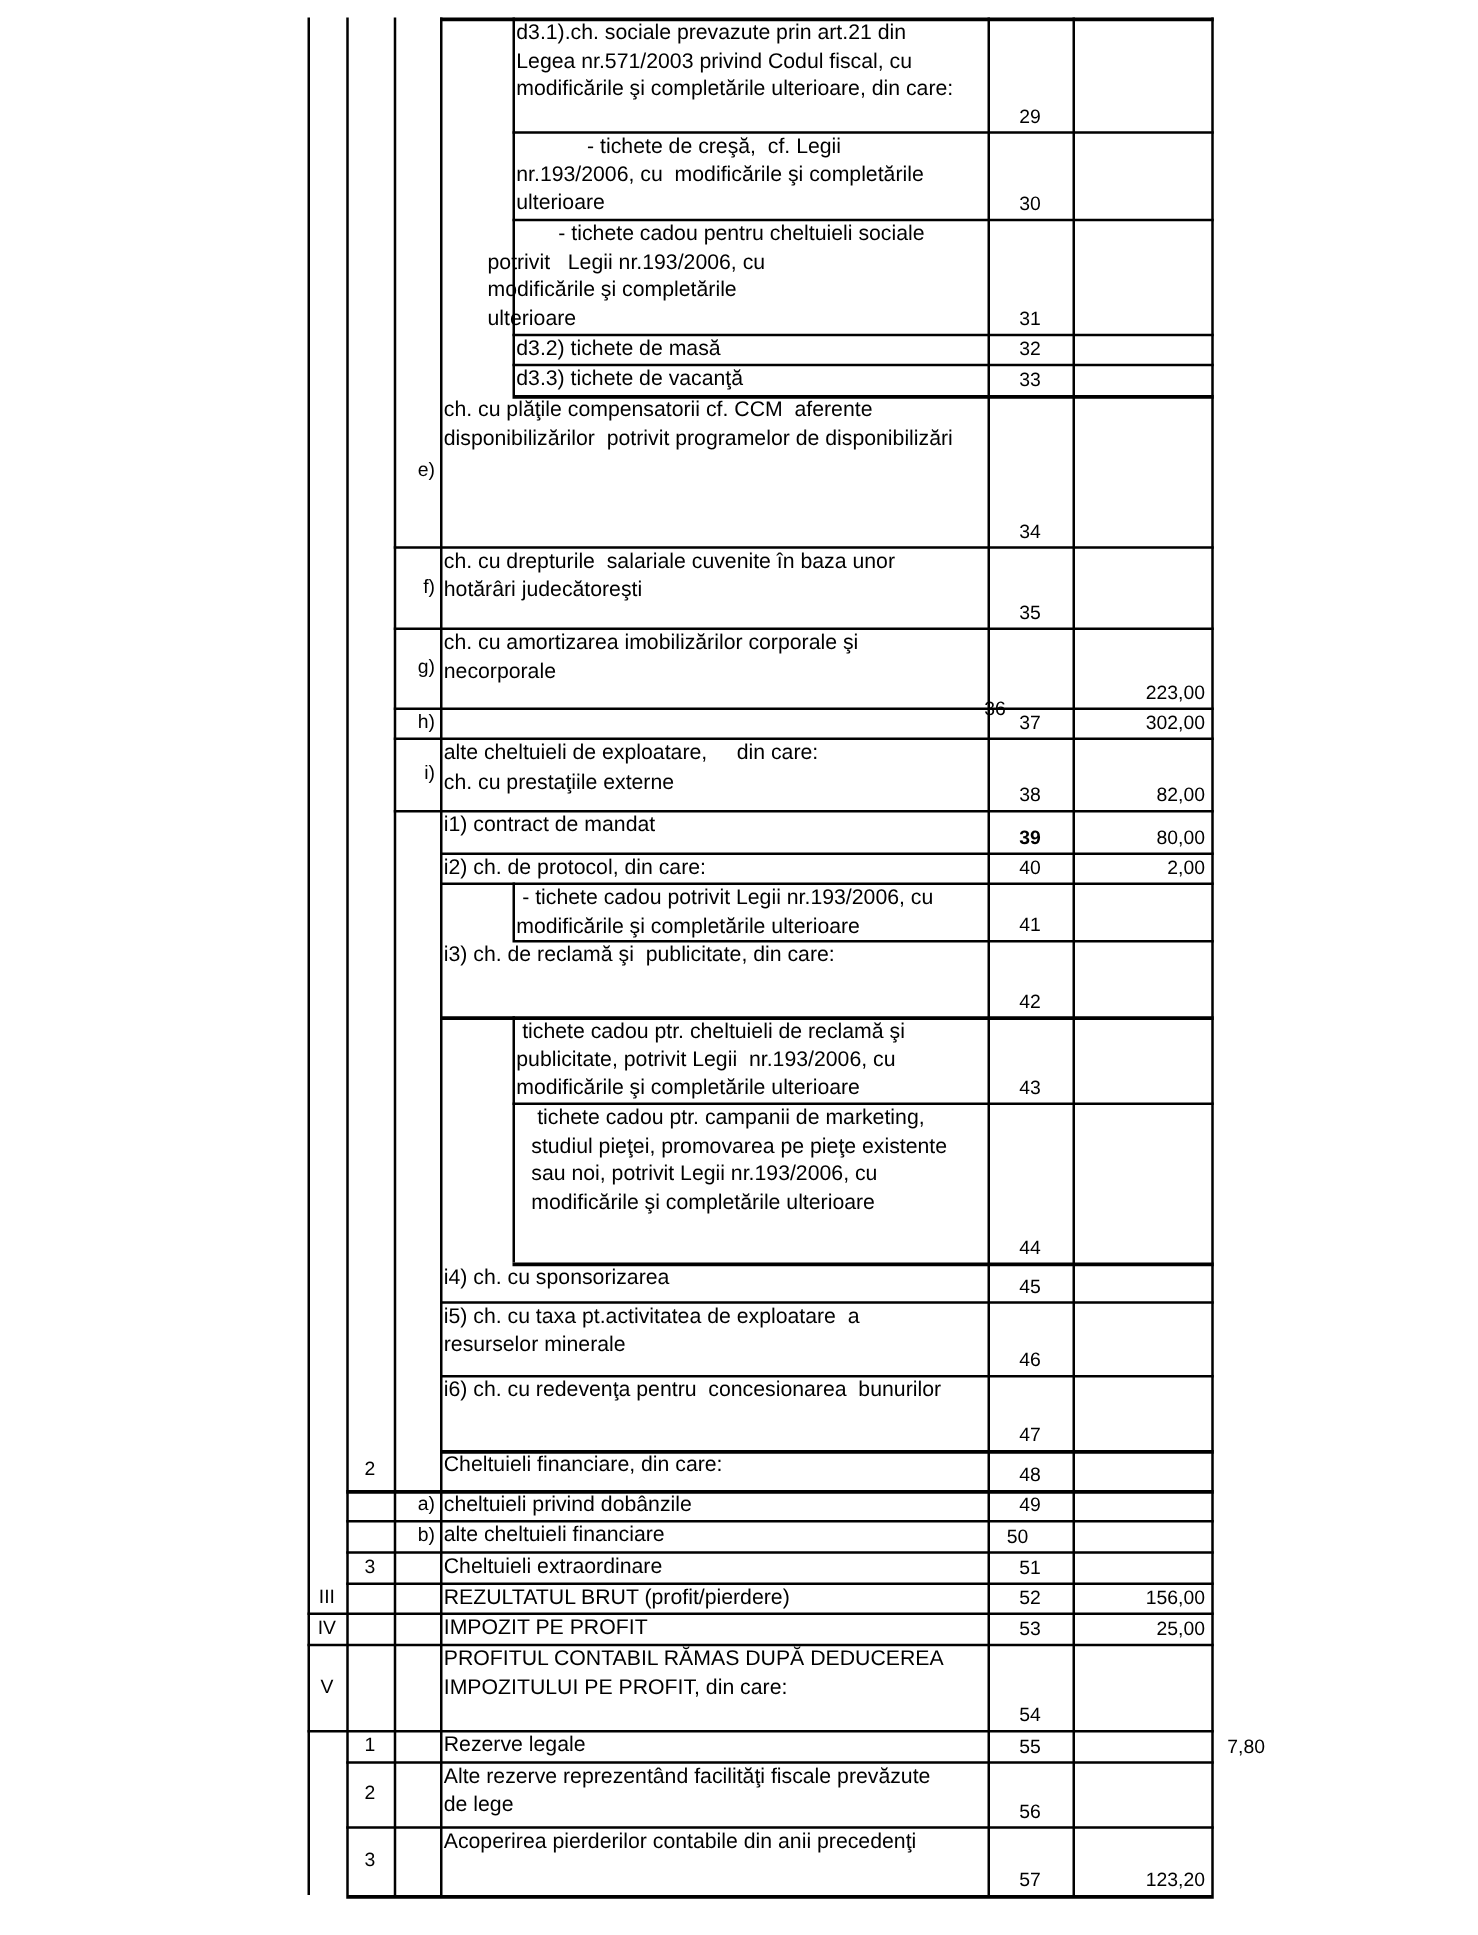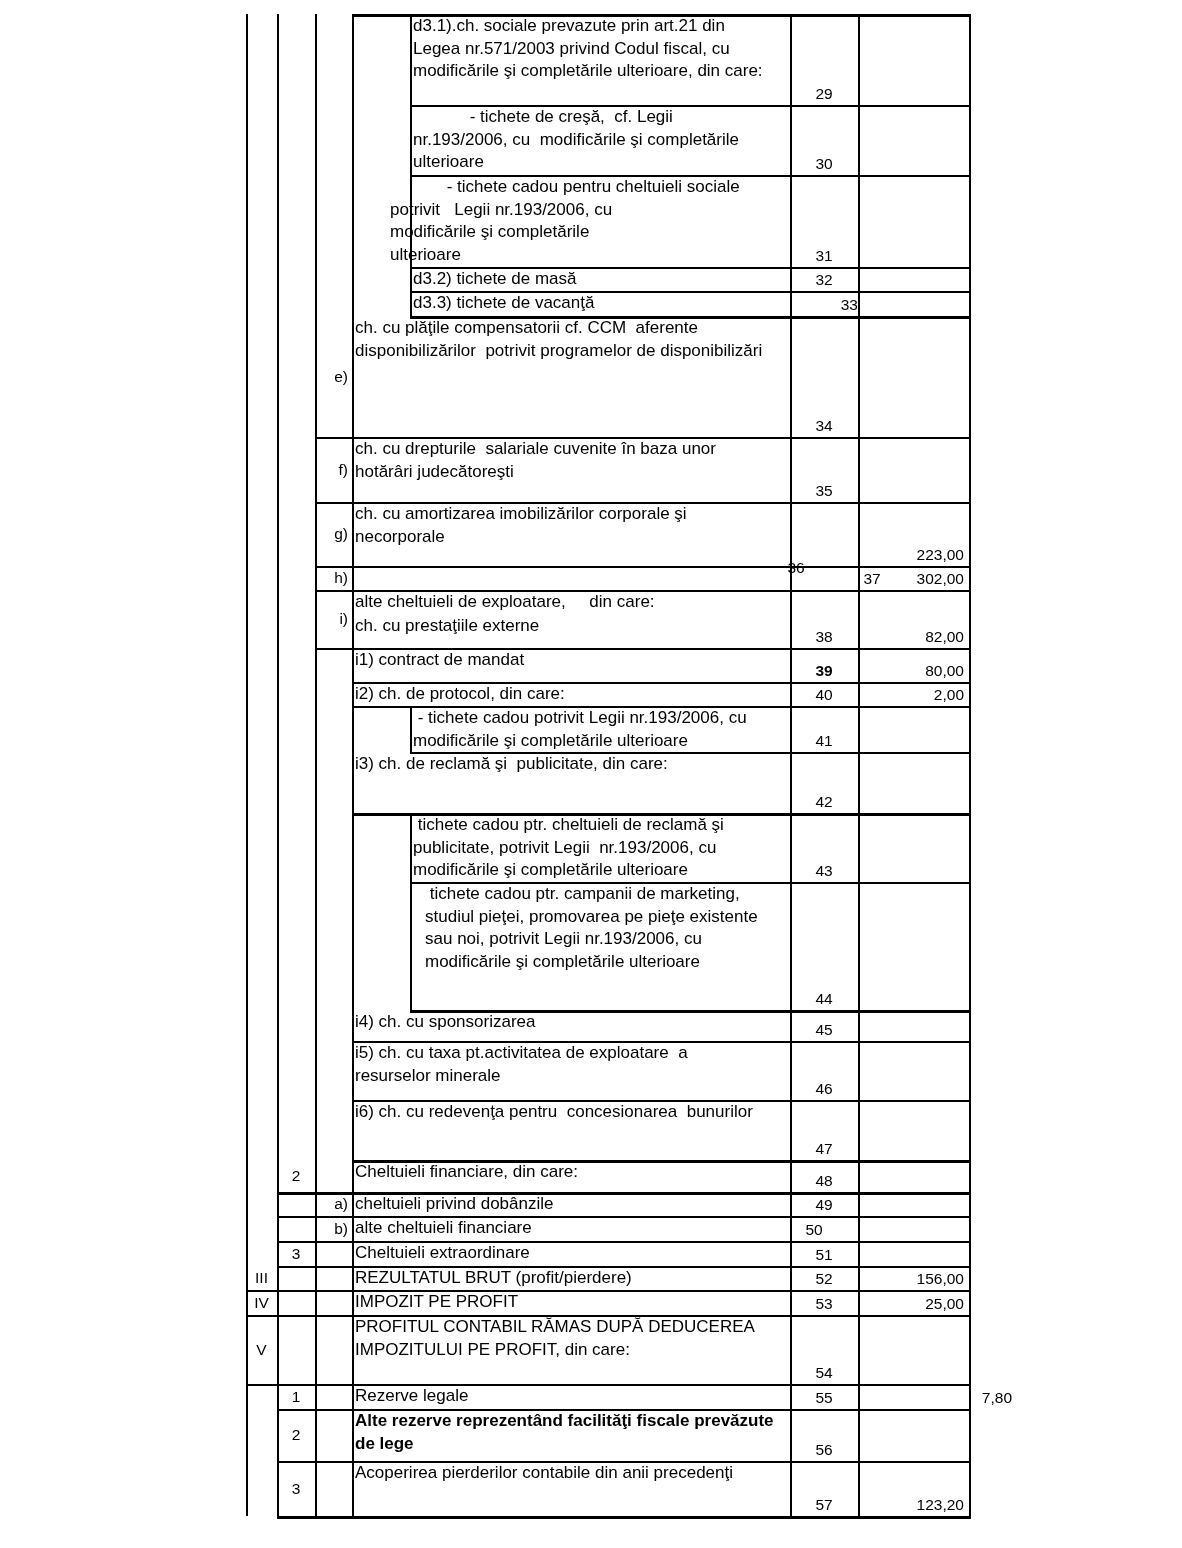--- a/index.html
+++ b/index.html
@@ -67,36 +67,36 @@
 ulterioare</div>
 <div class="code" style="left: 790px; top: 155px;">30</div>
 <div class="txt" style="left: 390px; top: 176px; width: 374px;">            - tichete cadou pentru cheltuieli sociale
 potrivit   Legii nr.193/2006, cu
 modificările şi completările
 ulterioare</div>
 <div class="code" style="left: 790px; top: 247px;">31</div>
 <div class="txt" style="left: 413px; top: 268px; width: 374px;">d3.2) tichete de masă</div>
 <div class="code" style="left: 790px; top: 271px;">32</div>
 <div class="txt" style="left: 413px; top: 292px; width: 374px;">d3.3) tichete de vacanţă</div>
-<div class="code" style="left: 790px; top: 296px; text-align: right;">33</div>
+<div class="code" style="left: 790px; top: 296px;">33</div>
 <div class="txt" style="left: 355px; top: 317px; width: 432px;">ch. cu plăţile compensatorii cf. CCM  aferente
 disponibilizărilor  potrivit programelor de disponibilizări</div>
 <div class="code" style="left: 790px; top: 417px;">34</div>
 <div class="lbl" style="left: 315px; width: 33px; top: 367.5px; text-align: right;">e)</div>
 <div class="txt" style="left: 355px; top: 438px; width: 432px;">ch. cu drepturile  salariale cuvenite în baza unor
 hotărâri judecătoreşti</div>
 <div class="code" style="left: 790px; top: 482px;">35</div>
 <div class="lbl" style="left: 315px; width: 33px; top: 460.5px; text-align: right;">f)</div>
 <div class="txt" style="left: 355px; top: 503px; width: 432px;">ch. cu amortizarea imobilizărilor corporale şi
 necorporale</div>
 <div class="code" style="left: 762px; top: 546px; margin-top: 13px;">36</div>
 <div class="val" style="left: 860px; top: 546px;">223,00</div>
 <div class="lbl" style="left: 315px; width: 33px; top: 525px; text-align: right;">g)</div>
 <div class="txt" style="left: 355px; top: 567px; width: 432px; margin-top: 48px;">ch. cu prestaţiile externe</div>
-<div class="code" style="left: 790px; top: 570px; padding-left: 48px;">37</div>
+<div class="code" style="left: 790px; top: 570px;">37</div>
 <div class="val" style="left: 860px; top: 570px;">302,00</div>
 <div class="lbl" style="left: 315px; width: 33px; top: 569px; text-align: right;">h)</div>
 <div class="txt" style="left: 355px; top: 591px; width: 432px;">alte cheltuieli de exploatare,     din care:</div>
 <div class="code" style="left: 790px; top: 628px;">38</div>
 <div class="val" style="left: 860px; top: 628px;">82,00</div>
 <div class="lbl" style="left: 315px; width: 33px; top: 610px; text-align: right;">i)</div>
 <div class="txt" style="left: 355px; top: 649px; width: 432px;">i1) contract de mandat</div>
 <div class="code" style="left: 790px; top: 662px; font-weight: bold;">39</div>
 <div class="val" style="left: 860px; top: 662px;">80,00</div>
 <div class="txt" style="left: 355px; top: 683px; width: 432px;">i2) ch. de protocol, din care:</div>
@@ -144,20 +144,20 @@
 <div class="val" style="left: 860px; top: 1295px;">25,00</div>
 <div class="lbl" style="left: 246px; width: 31px; top: 1293.5px;">IV</div>
 <div class="txt" style="left: 355px; top: 1316px; width: 432px;">PROFITUL CONTABIL RĂMAS DUPĂ DEDUCEREA
 IMPOZITULUI PE PROFIT, din care:</div>
 <div class="code" style="left: 790px; top: 1364px;">54</div>
 <div class="lbl" style="left: 246px; width: 31px; top: 1340.5px;">V</div>
 <div class="txt" style="left: 355px; top: 1385px; width: 432px;">Rezerve legale</div>
 <div class="code" style="left: 790px; top: 1389px;">55</div>
 <div class="val" style="left: 860px; top: 1389px; padding-left: 48px;">7,80</div>
 <div class="lbl" style="left: 277px; width: 38px; top: 1387.5px;">1</div>
-<div class="txt" style="left: 355px; top: 1410px; width: 432px; font-weight: bold;">Alte rezerve reprezentând facilităţi fiscale prevăzute
+<div class="txt" style="left: 355px; top: 1410px; width: 432px;">Alte rezerve reprezentând facilităţi fiscale prevăzute
 de lege</div>
 <div class="code" style="left: 790px; top: 1441px;">56</div>
 <div class="lbl" style="left: 277px; width: 38px; top: 1426px;">2</div>
 <div class="txt" style="left: 355px; top: 1462px; width: 432px;">Acoperirea pierderilor contabile din anii precedenţi</div>
 <div class="code" style="left: 790px; top: 1496px;">57</div>
 <div class="val" style="left: 860px; top: 1496px;">123,20</div>
 <div class="lbl" style="left: 277px; width: 38px; top: 1479.5px;">3</div>
 
 </body></html>

